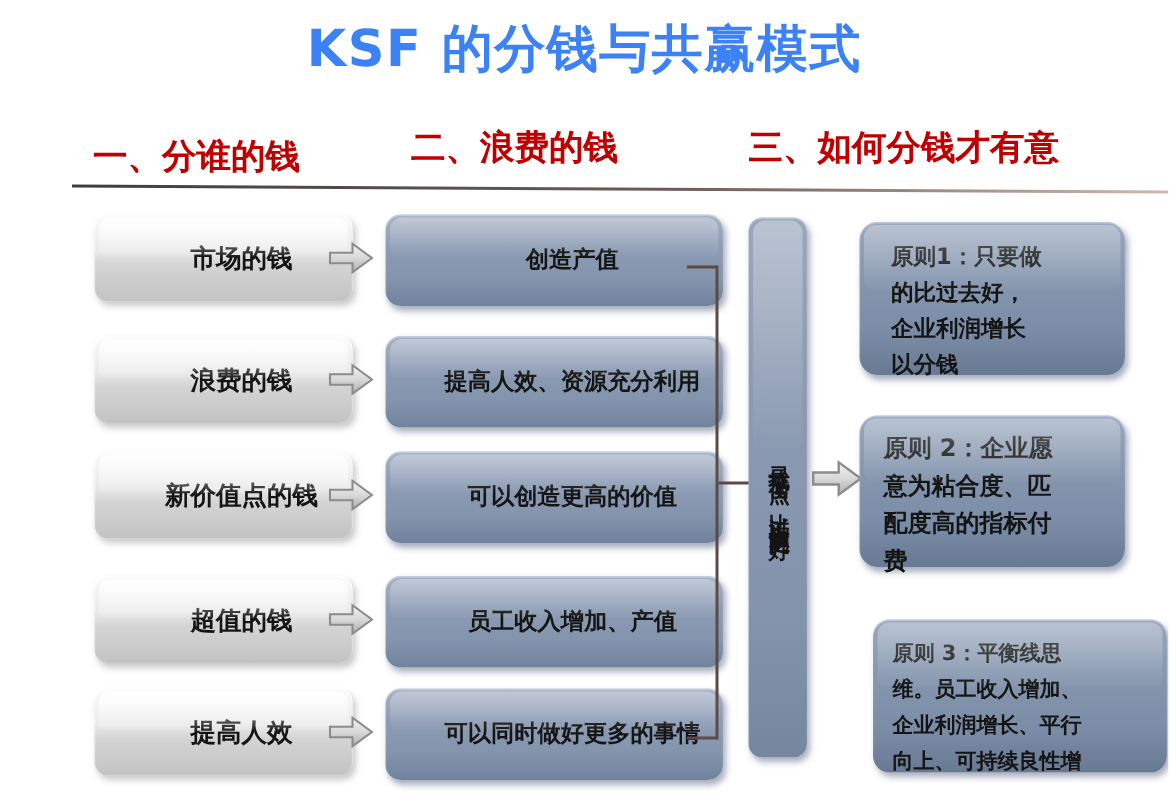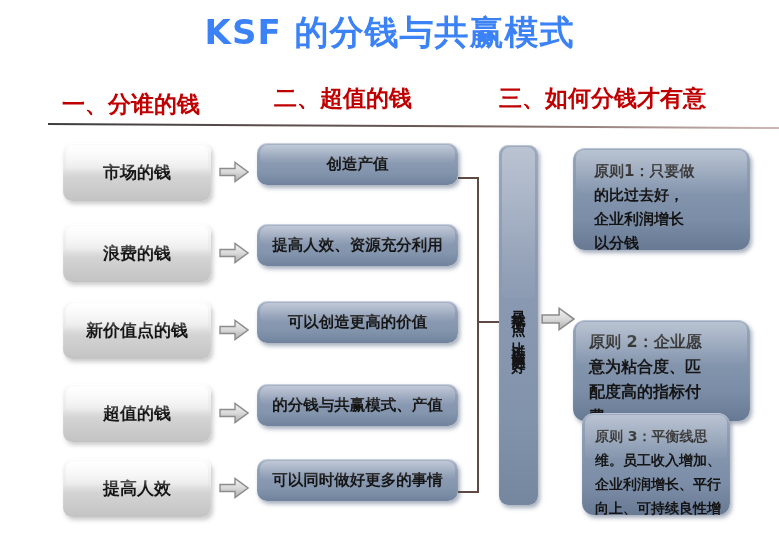--- a/index.html
+++ b/index.html
@@ -16,33 +16,33 @@
   }
   .hdr1{left:62px;top:89px;}
   .hdr2{left:274px;top:83px;}
   .hdr3{left:499px;top:83px;}
   .rule{
     position:absolute;left:48px;top:123px;width:731px;height:2px;
     background:linear-gradient(90deg,#3e3e3e 0%,#6e5b57 55%,#cdb8b4 100%);
     transform:rotate(0.32deg);transform-origin:left center;
   }
   .box{position:absolute;display:flex;align-items:center;justify-content:center;
-    text-align:center;font-weight:700;color:#141414;}
+    text-align:center;font-weight:700;color:#141414;padding-left:24px;}
   .graybox{
     width:148px;height:58px;left:63px;border-radius:9px;font-size:17px;
     background:linear-gradient(180deg,#fbfbfb 0%,#e9e9e9 42%,#d4d4d4 58%,#c3c3c3 100%);
     box-shadow:2px 3px 4px rgba(140,140,140,.45), inset 0 1px 1px rgba(255,255,255,.95);
   }
   .graybox::before{
     content:"";position:absolute;left:3px;right:3px;top:2px;height:45%;
     background:linear-gradient(180deg,rgba(255,255,255,.9),rgba(255,255,255,.05));
     border-radius:7px 7px 5px 5px;pointer-events:none;
   }
   .bluebox{
-    width:201px;height:42px;left:257px;border-radius:10px;font-size:15.5px;
+    width:201px;height:61px;left:257px;border-radius:10px;font-size:15.5px;
     background:linear-gradient(180deg,#a5b1c5 0%,#8d9cb4 35%,#8394ad 70%,#71829c 100%);
     box-shadow:2px 3px 4px rgba(95,110,135,.55), inset 0 1px 1px rgba(255,255,255,.45);
   }
   .bluebox::before, .pbox::before, .vbox::before{
     content:"";position:absolute;left:3px;right:3px;top:2px;height:42%;
     background:linear-gradient(180deg,rgba(255,255,255,.32),rgba(255,255,255,.02));
     border-radius:8px 8px 5px 5px;pointer-events:none;
   }
   .r1{top:143px;}.r2{top:224px;}.r3{top:301px;}.r4{top:384px;}.r5{top:459px;}
   .smallarrow{position:absolute;left:219px;width:30px;height:22px;}
@@ -64,44 +64,44 @@
   }
   .bigarrow{position:absolute;left:541px;top:305px;width:34px;height:28px;}
   .pbox{
     position:absolute;border-radius:12px;font-weight:700;color:#141414;
     background:linear-gradient(180deg,#99a7bd 0%,#8697af 35%,#7b8da7 70%,#687994 100%);
     box-shadow:2px 3px 4px rgba(95,110,135,.55), inset 0 1px 1px rgba(255,255,255,.4);
   }
   .p1{left:573px;top:148px;width:177px;height:102px;padding:11px 8px 0 21px;
       font-size:15px;line-height:24px;box-sizing:border-box;}
   .p2{left:573px;top:277px;width:177px;height:101px;padding:9px 6px 0 16px;
-      font-size:16px;line-height:25px;box-sizing:border-box;margin-top:43px;}
-  .p3{left:582px;top:413px;width:148px;height:102px;padding:11px 20px 0 13px;
-      font-size:14px;line-height:24px;box-sizing:border-box;}
+      font-size:16px;line-height:25px;box-sizing:border-box;}
+  .p3{left:582px;top:413px;width:196px;height:102px;padding:11px 20px 0 13px;
+      font-size:14px;line-height:24px;box-sizing:border-box;border-radius:11px;}
   .pline{display:block;white-space:nowrap;}
 </style>
 </head>
 <body>
 
 <svg width="0" height="0" style="position:absolute">
   <defs>
     <linearGradient id="arrGrad" x1="0" y1="0" x2="0" y2="1">
       <stop offset="0" stop-color="#f2f2f2"></stop>
       <stop offset="0.5" stop-color="#d9d9d9"></stop>
       <stop offset="1" stop-color="#aeaeae"></stop>
     </linearGradient>
   </defs>
 </svg>
 
 <div class="stage">
 
   <div class="title">KSF 的分钱与共赢模式</div>
 
   <div class="hdr hdr1">一、分谁的钱</div>
-  <div class="hdr hdr2">二、超值的钱</div>
+  <div class="hdr hdr2">二、浪费的钱</div>
   <div class="hdr hdr3">三、如何分钱才有意</div>
 
   <div class="rule"></div>
 
   <div class="box graybox r1">
     <span>市场的钱</span>
     </div>
   <svg class="smallarrow a1" viewBox="0 0 30 22">
     <path d="M1 7.5 H16 V1.5 L29 11 L16 20.5 V14.5 H1 Z" fill="url(#arrGrad)" stroke="#8c8c8c" stroke-width="1.4"></path>
     </svg>
@@ -129,21 +129,21 @@
     <span>可以创造更高的价值</span>
     </div>
 
   <div class="box graybox r4">
     <span>超值的钱</span>
     </div>
   <svg class="smallarrow a4" viewBox="0 0 30 22">
     <path d="M1 7.5 H16 V1.5 L29 11 L16 20.5 V14.5 H1 Z" fill="url(#arrGrad)" stroke="#8c8c8c" stroke-width="1.4"></path>
     </svg>
   <div class="box bluebox r4">
-    <span>的分钱与共赢模式、产值</span>
+    <span>员工收入增加、产值</span>
     </div>
 
   <div class="box graybox r5">
     <span>提高人效</span>
     </div>
   <svg class="smallarrow a5" viewBox="0 0 30 22">
     <path d="M1 7.5 H16 V1.5 L29 11 L16 20.5 V14.5 H1 Z" fill="url(#arrGrad)" stroke="#8c8c8c" stroke-width="1.4"></path>
     </svg>
   <div class="box bluebox r5">
     <span>可以同时做好更多的事情</span>

